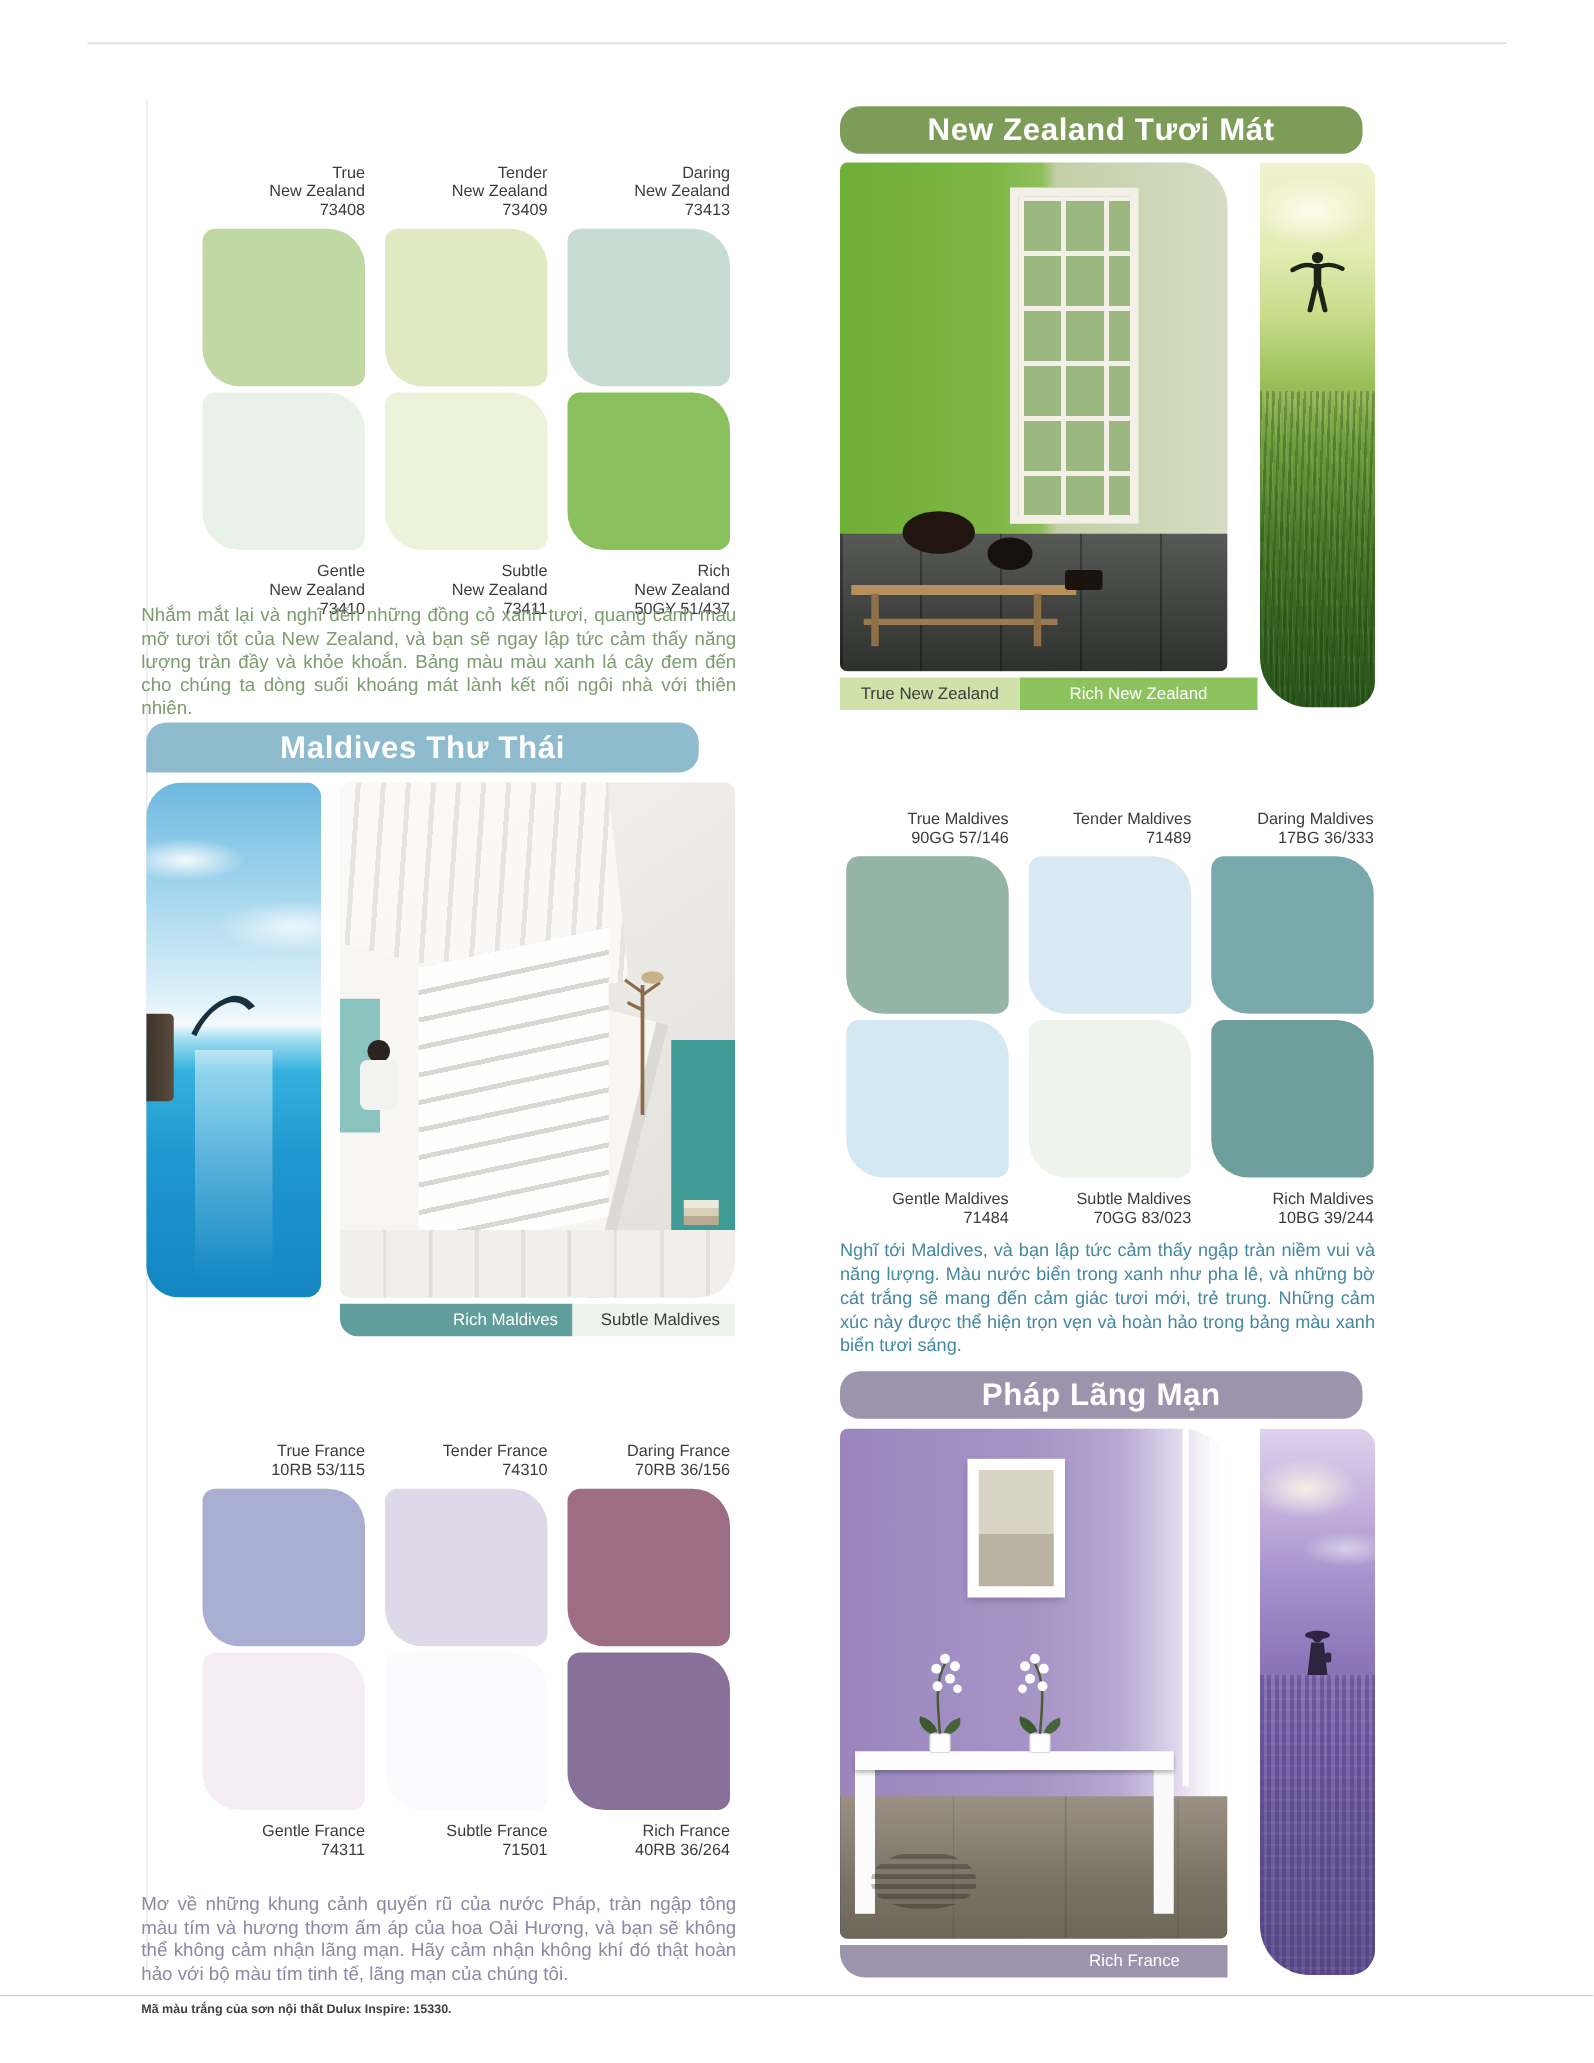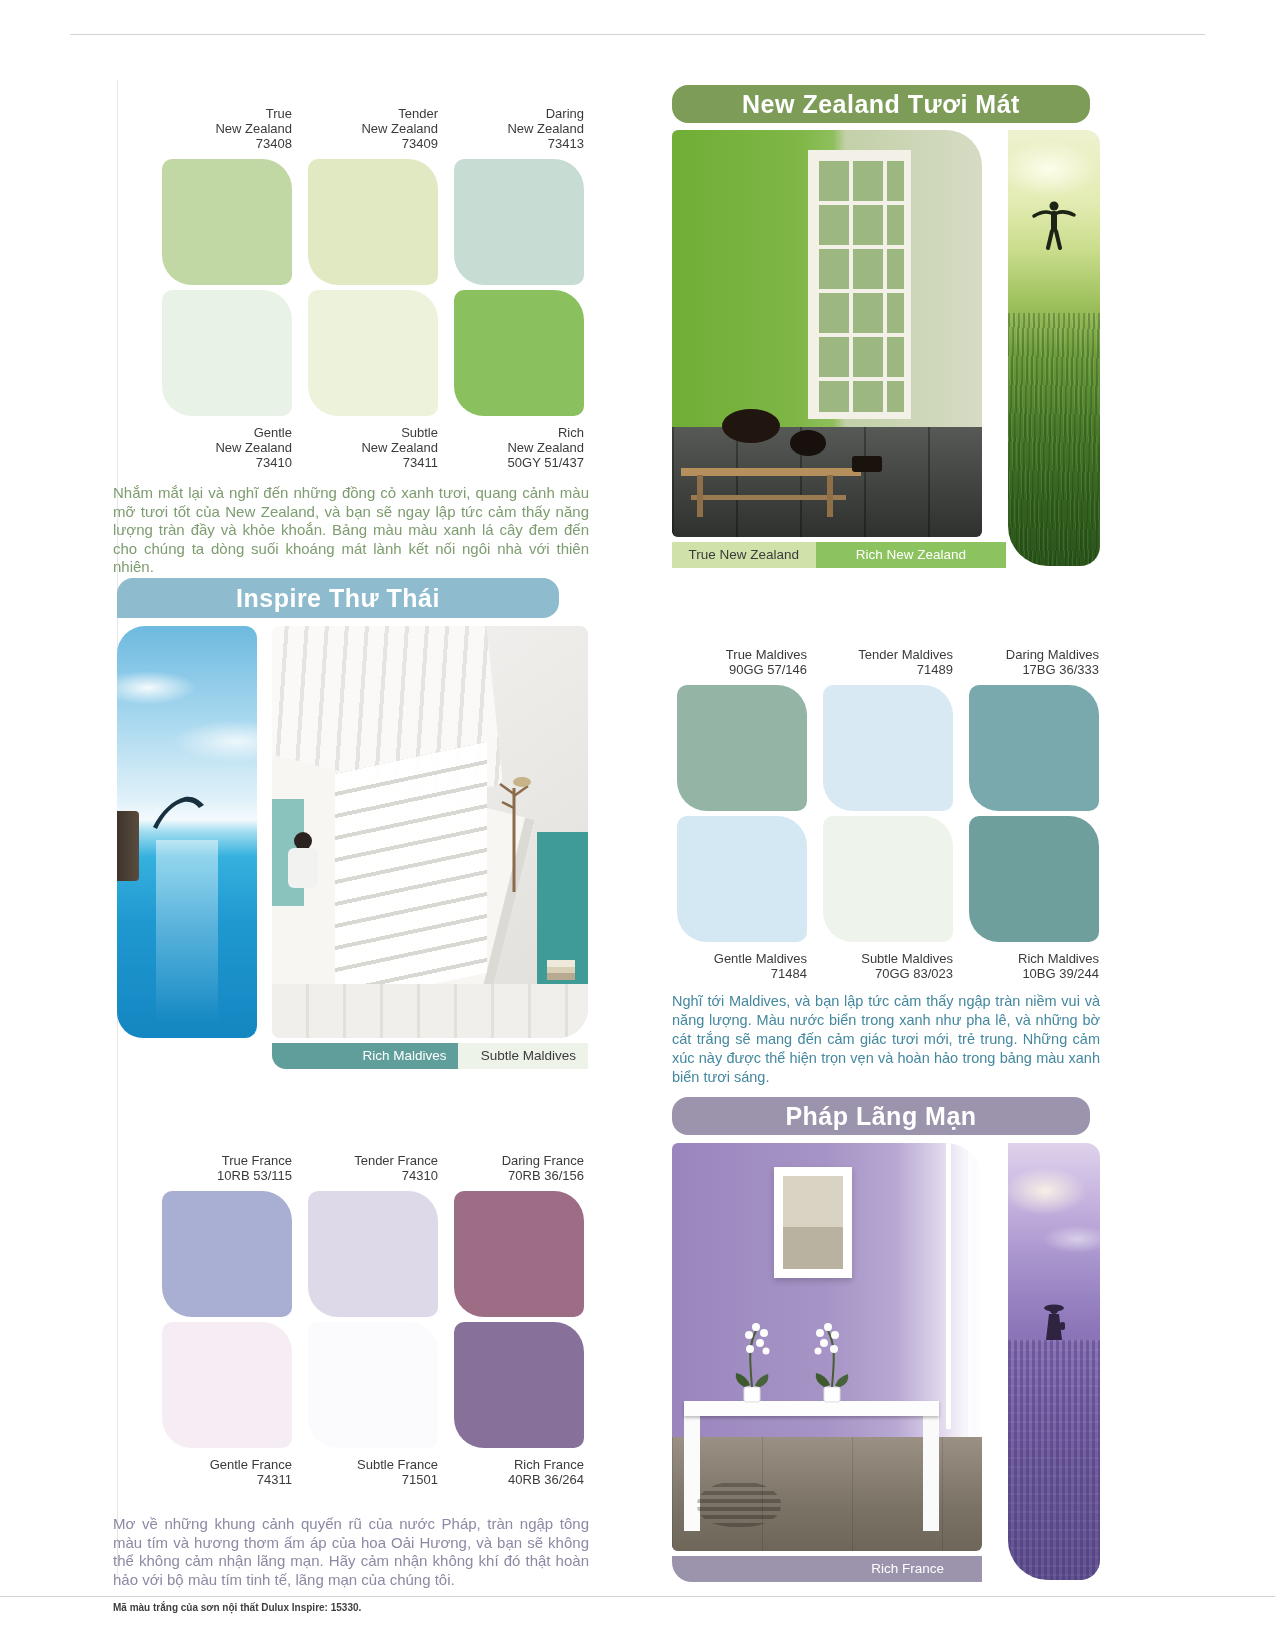--- a/index.html
+++ b/index.html
@@ -4,21 +4,21 @@
 <style>
   html,body{margin:0;padding:0;background:#fff;}
   .page{position:relative;width:1275px;height:1650px;background:#fff;overflow:hidden;
         font-family:"Liberation Sans",sans-serif;}
   .hline{position:absolute;height:1px;background:#d2d2d2;}
   .vline{position:absolute;width:1px;background:#e6e6e6;}
 
   
   .swgrid{position:absolute;display:grid;grid-template-columns:repeat(3,130px);
           column-gap:16px;row-gap:5px;}
-  #nz-grid{left:162px;top:106px;grid-template-rows:48px 126px 126px 48px;}
+  #nz-grid{left:162px;top:130px;grid-template-rows:48px 126px 126px 48px;}
   #maldives-grid{left:677px;top:640px;grid-template-rows:40px 126px 126px 40px;}
   #france-grid{left:162px;top:1150px;grid-template-rows:36px 126px 126px 40px;}
   .lbl{font-size:13px;line-height:15px;color:#3b3b3b;text-align:right;white-space:pre-line;}
   .lbl.top{align-self:end;padding-bottom:3px;}
   .lbl.bot{align-self:start;padding-top:4px;}
   .sw{width:130px;height:100%;border-radius:10px 30px 10px 30px;}
 
   
   .banner{position:absolute;height:38px;line-height:38px;border-radius:16px;color:#fff;
           font-weight:bold;font-size:25px;text-align:center;letter-spacing:.5px;}
@@ -168,21 +168,21 @@
     <div class="lbl bot">Subtle
 New Zealand
 73411</div>
     <div class="lbl bot">Rich
 New Zealand
 50GY 51/437</div>
   </div>
 
   <p class="para" id="nz-para" style="color: rgb(125, 156, 111);">Nhắm mắt lại và nghĩ đến những đồng cỏ xanh tươi, quang cảnh màu mỡ tươi tốt của New Zealand, và bạn sẽ ngay lập tức cảm thấy năng lượng tràn đầy và khỏe khoắn. Bảng màu màu xanh lá cây đem đến cho chúng ta dòng suối khoáng mát lành kết nối ngôi nhà với thiên nhiên.</p>
 
-  <div class="banner" id="maldives-banner" style="background-color: rgb(142, 187, 206);">Inspire Thư Thái</div>
+  <div class="banner" id="maldives-banner" style="background-color: rgb(142, 187, 206);">Maldives Thư Thái</div>
 
   <div class="photo" id="diver-photo">
     <div class="reflection"></div>
     <div class="pier"></div>
     <svg width="58" height="38" viewBox="0 0 58 38">
       <path d="M2,36 C10,20 22,9 34,6 C41,4.5 48,8 53,14 L48,17 C44,12 39,10 33,11 C23,13 12,24 6,38 Z" fill="#16303f"></path>
     </svg>
   </div>
 
   <div class="photo" id="maldives-photo">

